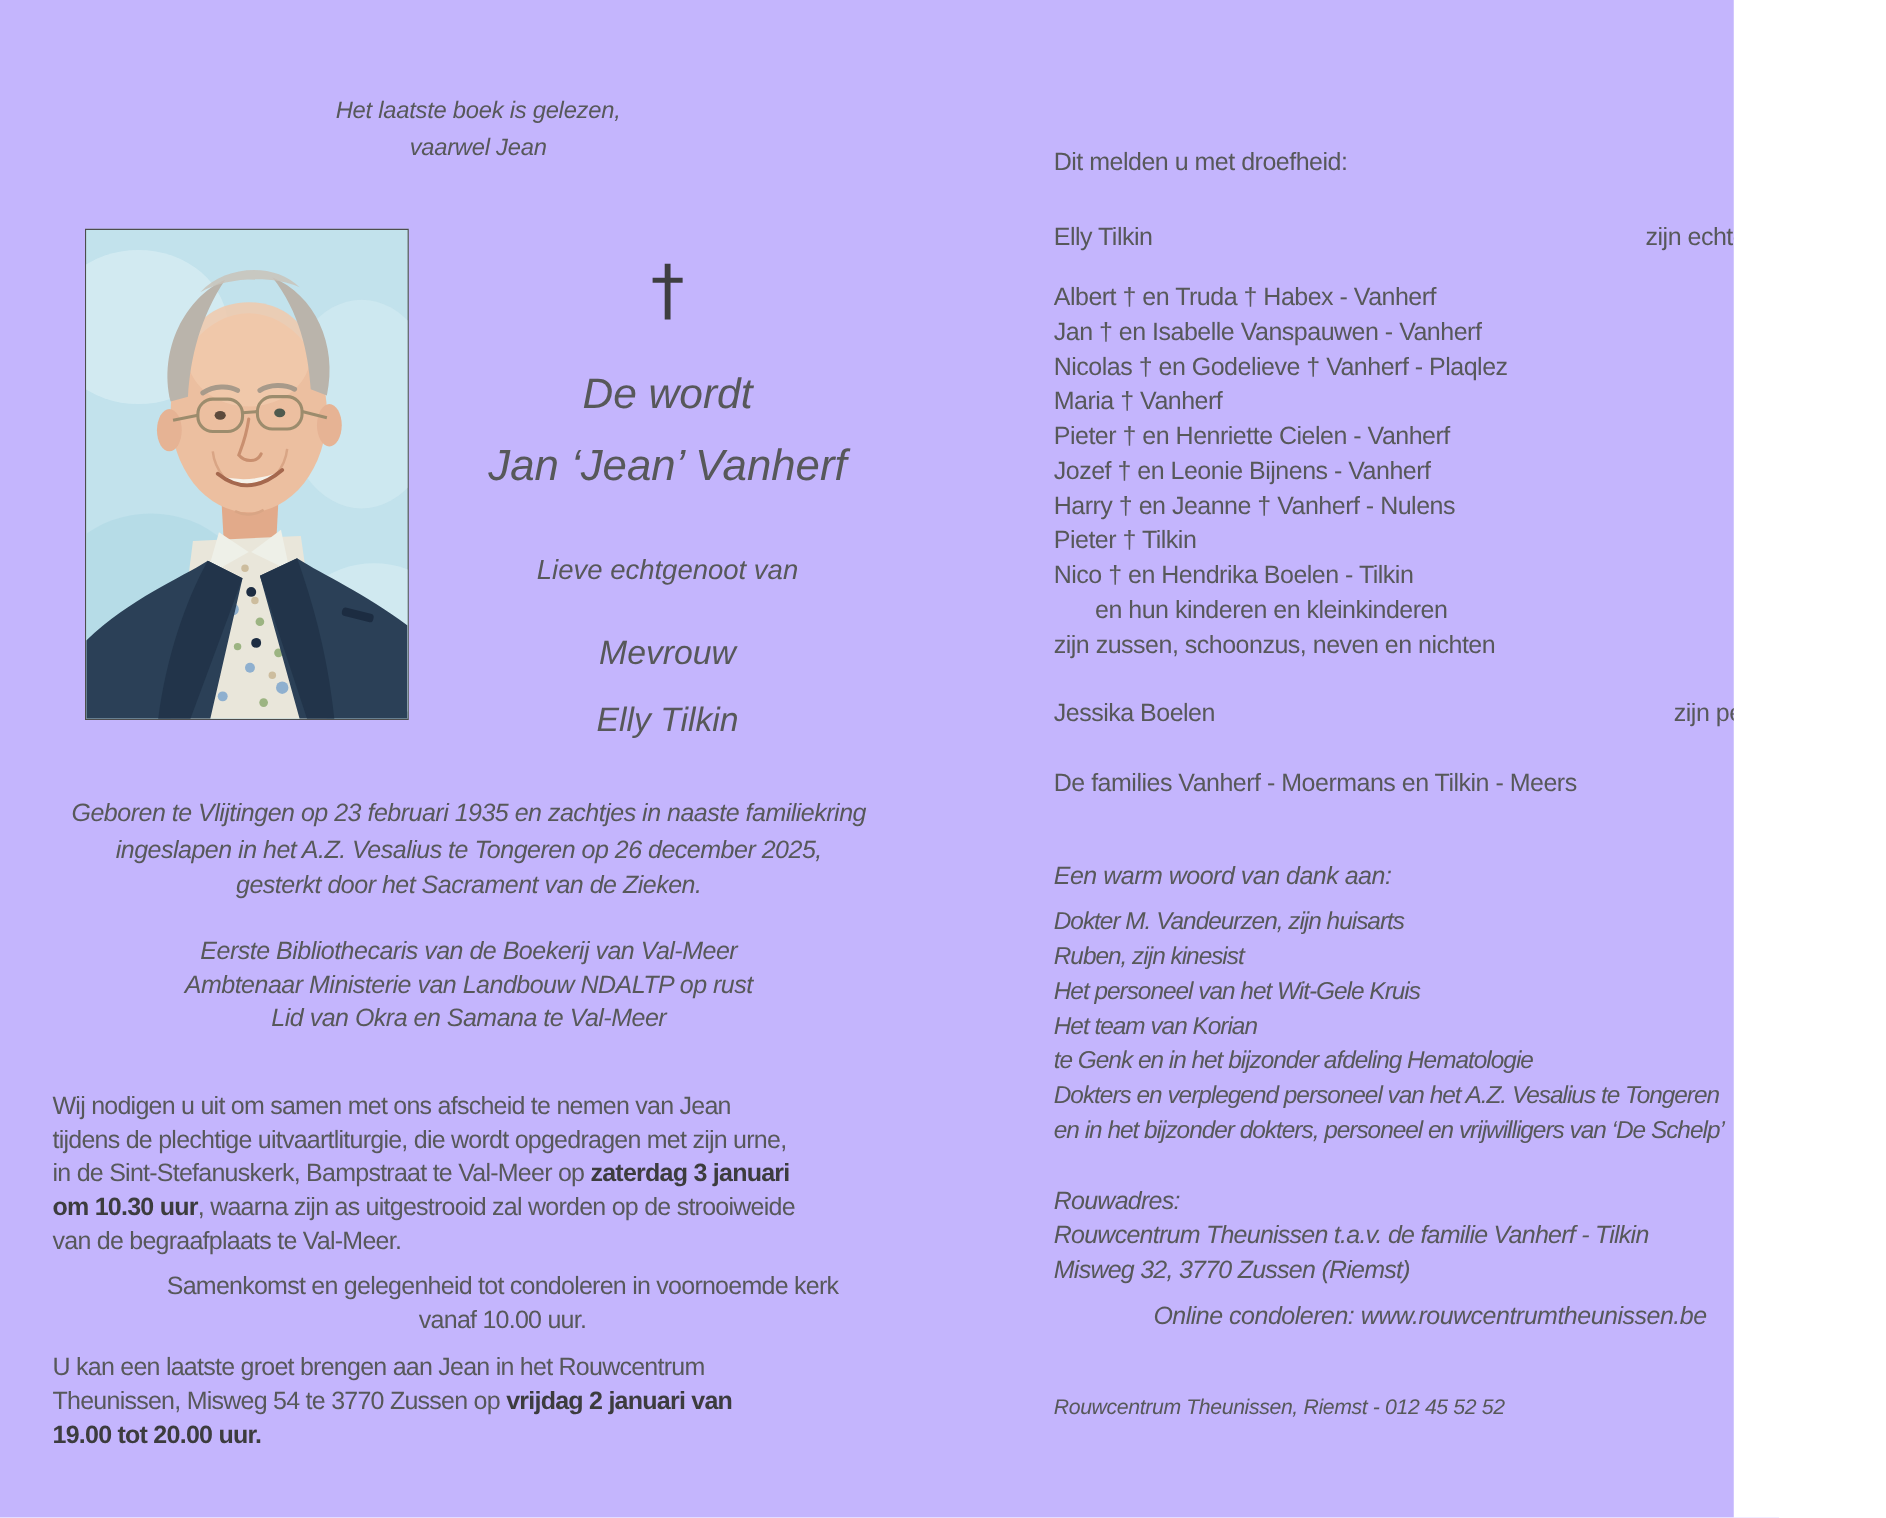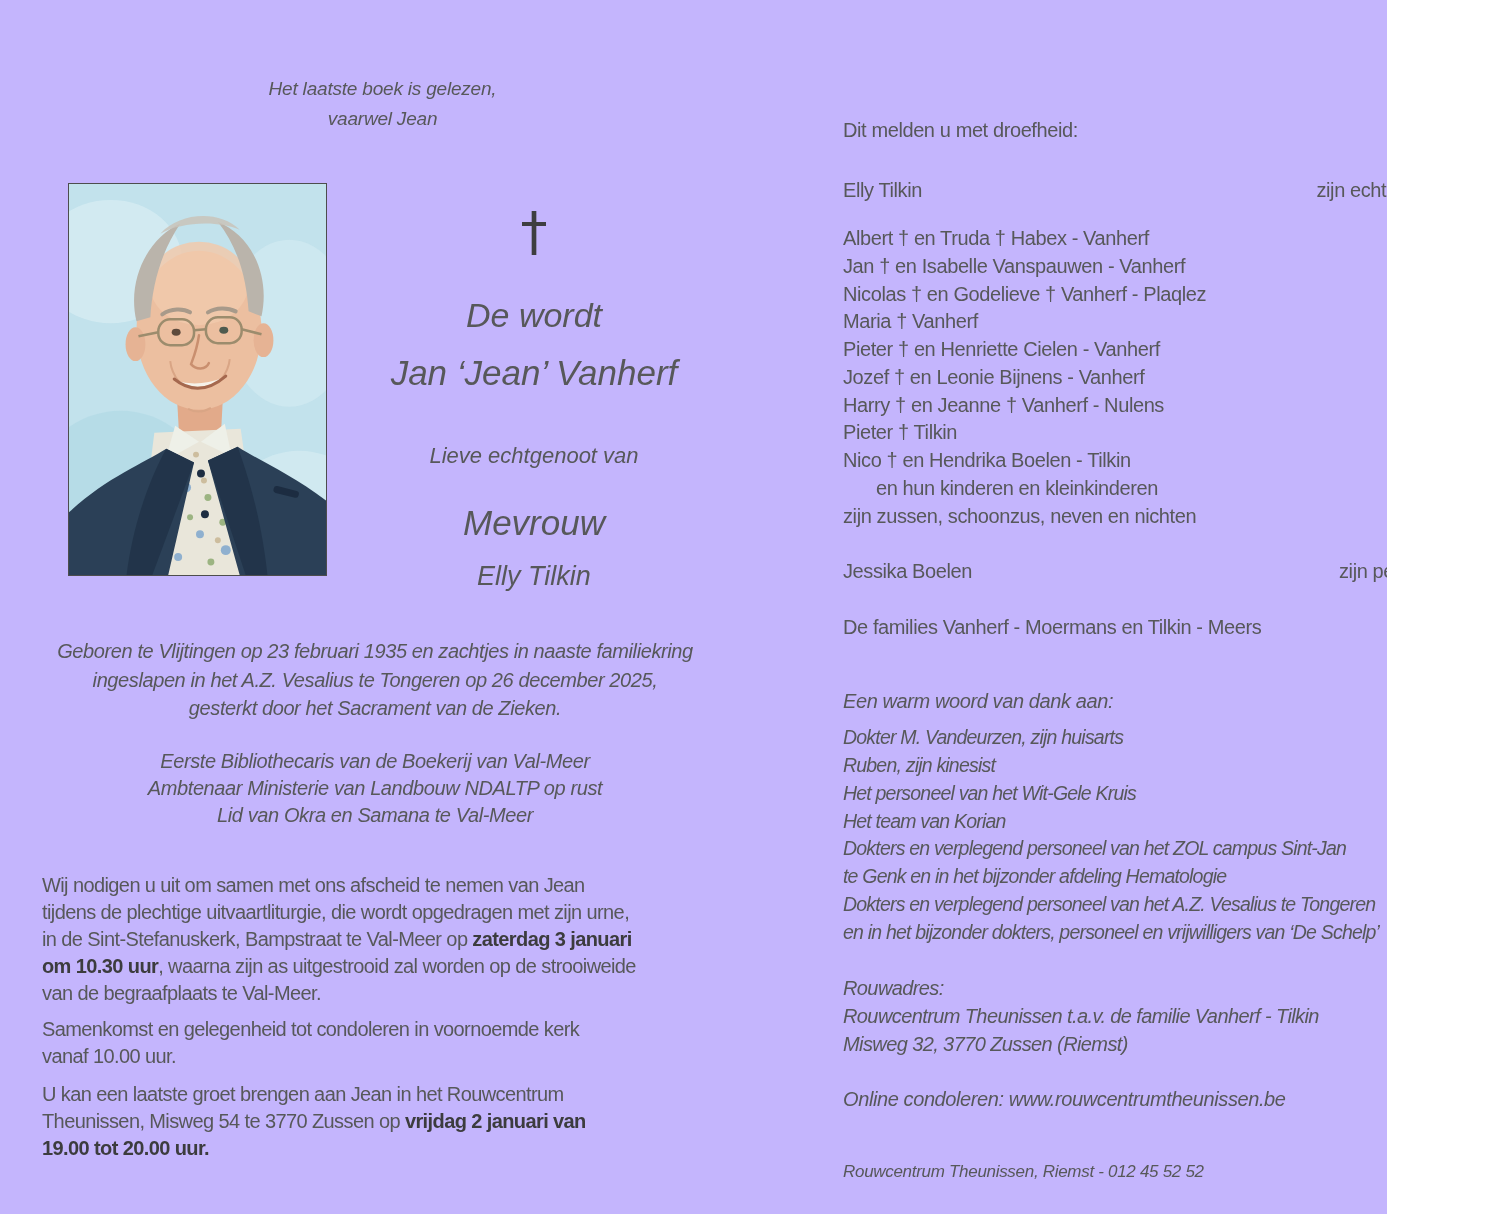--- a/index.html
+++ b/index.html
@@ -14,50 +14,50 @@
     font-style:italic;font-size:19px;line-height:30px;letter-spacing:-0.2px;}
   .photo-frame{position:absolute;left:68px;top:183px;width:259px;height:393px;
     border:1px solid #4d4d4d;box-sizing:border-box;background:#c2e2ec;}
   .photo-frame svg{display:block;width:100%;height:100%;}
 
   .title-block{position:absolute;left:330px;top:196px;width:408px;text-align:center;font-style:italic;}
   .cross{font-size:54px;line-height:72px;font-style:normal;color:#3e3e40;font-family:"DejaVu Sans",sans-serif;}
   .title-prefix{margin-top:24px;font-size:34px;line-height:46px;}
   .deceased-name{margin-top:11px;font-size:35px;line-height:48px;}
   .spouse-intro{margin-top:44px;font-size:22px;line-height:30px;}
-  .spouse-title{margin-top:33px;font-size:35px;line-height:37px;}
+  .spouse-title{margin-top:33px;font-size:27px;line-height:37px;}
   .spouse-name{margin-top:17px;font-size:27px;line-height:37px;}
 
   .born-block{position:absolute;left:-15px;top:637px;width:780px;text-align:center;
     font-style:italic;font-size:20px;line-height:28.5px;letter-spacing:-0.4px;}
   .roles-block{position:absolute;left:-15px;top:748px;width:780px;text-align:center;
     font-style:italic;font-size:20px;line-height:27px;letter-spacing:-0.4px;}
 
   .par{position:absolute;left:42px;width:720px;font-size:20px;line-height:27px;letter-spacing:-0.6px;}
   .par-invite{top:872px;}
-  .par-gathering{top:1016px;}
+  .par-gathering{top:1016px;text-align:center;}
   .par-greet{top:1081px;}
   .tline{white-space:nowrap;}
 
   
   .right-col{position:absolute;left:843px;top:116px;width:602px;
     font-size:20px;line-height:28px;letter-spacing:-0.4px;}
   .row{display:flex;justify-content:space-between;}
   .family-list{margin-top:21px;line-height:27.75px;}
   .family-list div{white-space:nowrap;}
   .indent-line{padding-left:33px;line-height:27.75px;}
   .relation-line{text-align:left;line-height:27.75px;}
   .godchild-row{margin-top:27px;}
   .families-line{margin-top:28px;white-space:nowrap;}
   .thanks-heading{margin-top:46px;font-style:italic;}
   .thanks-list{margin-top:9px;font-style:italic;line-height:27.75px;font-size:19.5px;letter-spacing:-0.8px;}
   .thanks-list div{white-space:nowrap;}
   .address-block{margin-top:29px;font-style:italic;line-height:27.75px;letter-spacing:-0.6px;}
   .address-block div{white-space:nowrap;}
-  .online-line{margin-top:26px;font-style:italic;white-space:nowrap;}
+  .online-line{margin-top:8px;font-style:italic;white-space:nowrap;text-align:center;}
   .footer-line{margin-top:47px;font-style:italic;font-size:17px;line-height:24px;letter-spacing:-0.3px;white-space:nowrap;}
 </style>
 </head>
 <body>
 
 <div class="page">
 
   <div class="epigraph">
     <div>Het laatste boek is gelezen,</div>
     <div>vaarwel Jean</div>
@@ -215,21 +215,20 @@
     </div>
 
     <div class="families-line">De families Vanherf - Moermans en Tilkin - Meers</div>
 
     <div class="thanks-heading">Een warm woord van dank aan:</div>
     <div class="thanks-list">
         <div class="">Dokter M. Vandeurzen, zijn huisarts</div>
         <div class="">Ruben, zijn kinesist</div>
         <div class="">Het personeel van het Wit-Gele Kruis</div>
         <div class="">Het team van Korian</div>
-        <div class="">Dokters en verplegend personeel van het ZOL campus Sint-Jan</div>
         <div class="">te Genk en in het bijzonder afdeling Hematologie</div>
         <div class="">Dokters en verplegend personeel van het A.Z. Vesalius te Tongeren</div>
         <div class="">en in het bijzonder dokters, personeel en vrijwilligers van ‘De Schelp’</div>
       </div>
 
     <div class="address-block">
       <div>Rouwadres:</div>
       <div>
           <div class="">Rouwcentrum Theunissen t.a.v. de familie Vanherf - Tilkin</div>
           <div class="">Misweg 32, 3770 Zussen (Riemst)</div>

